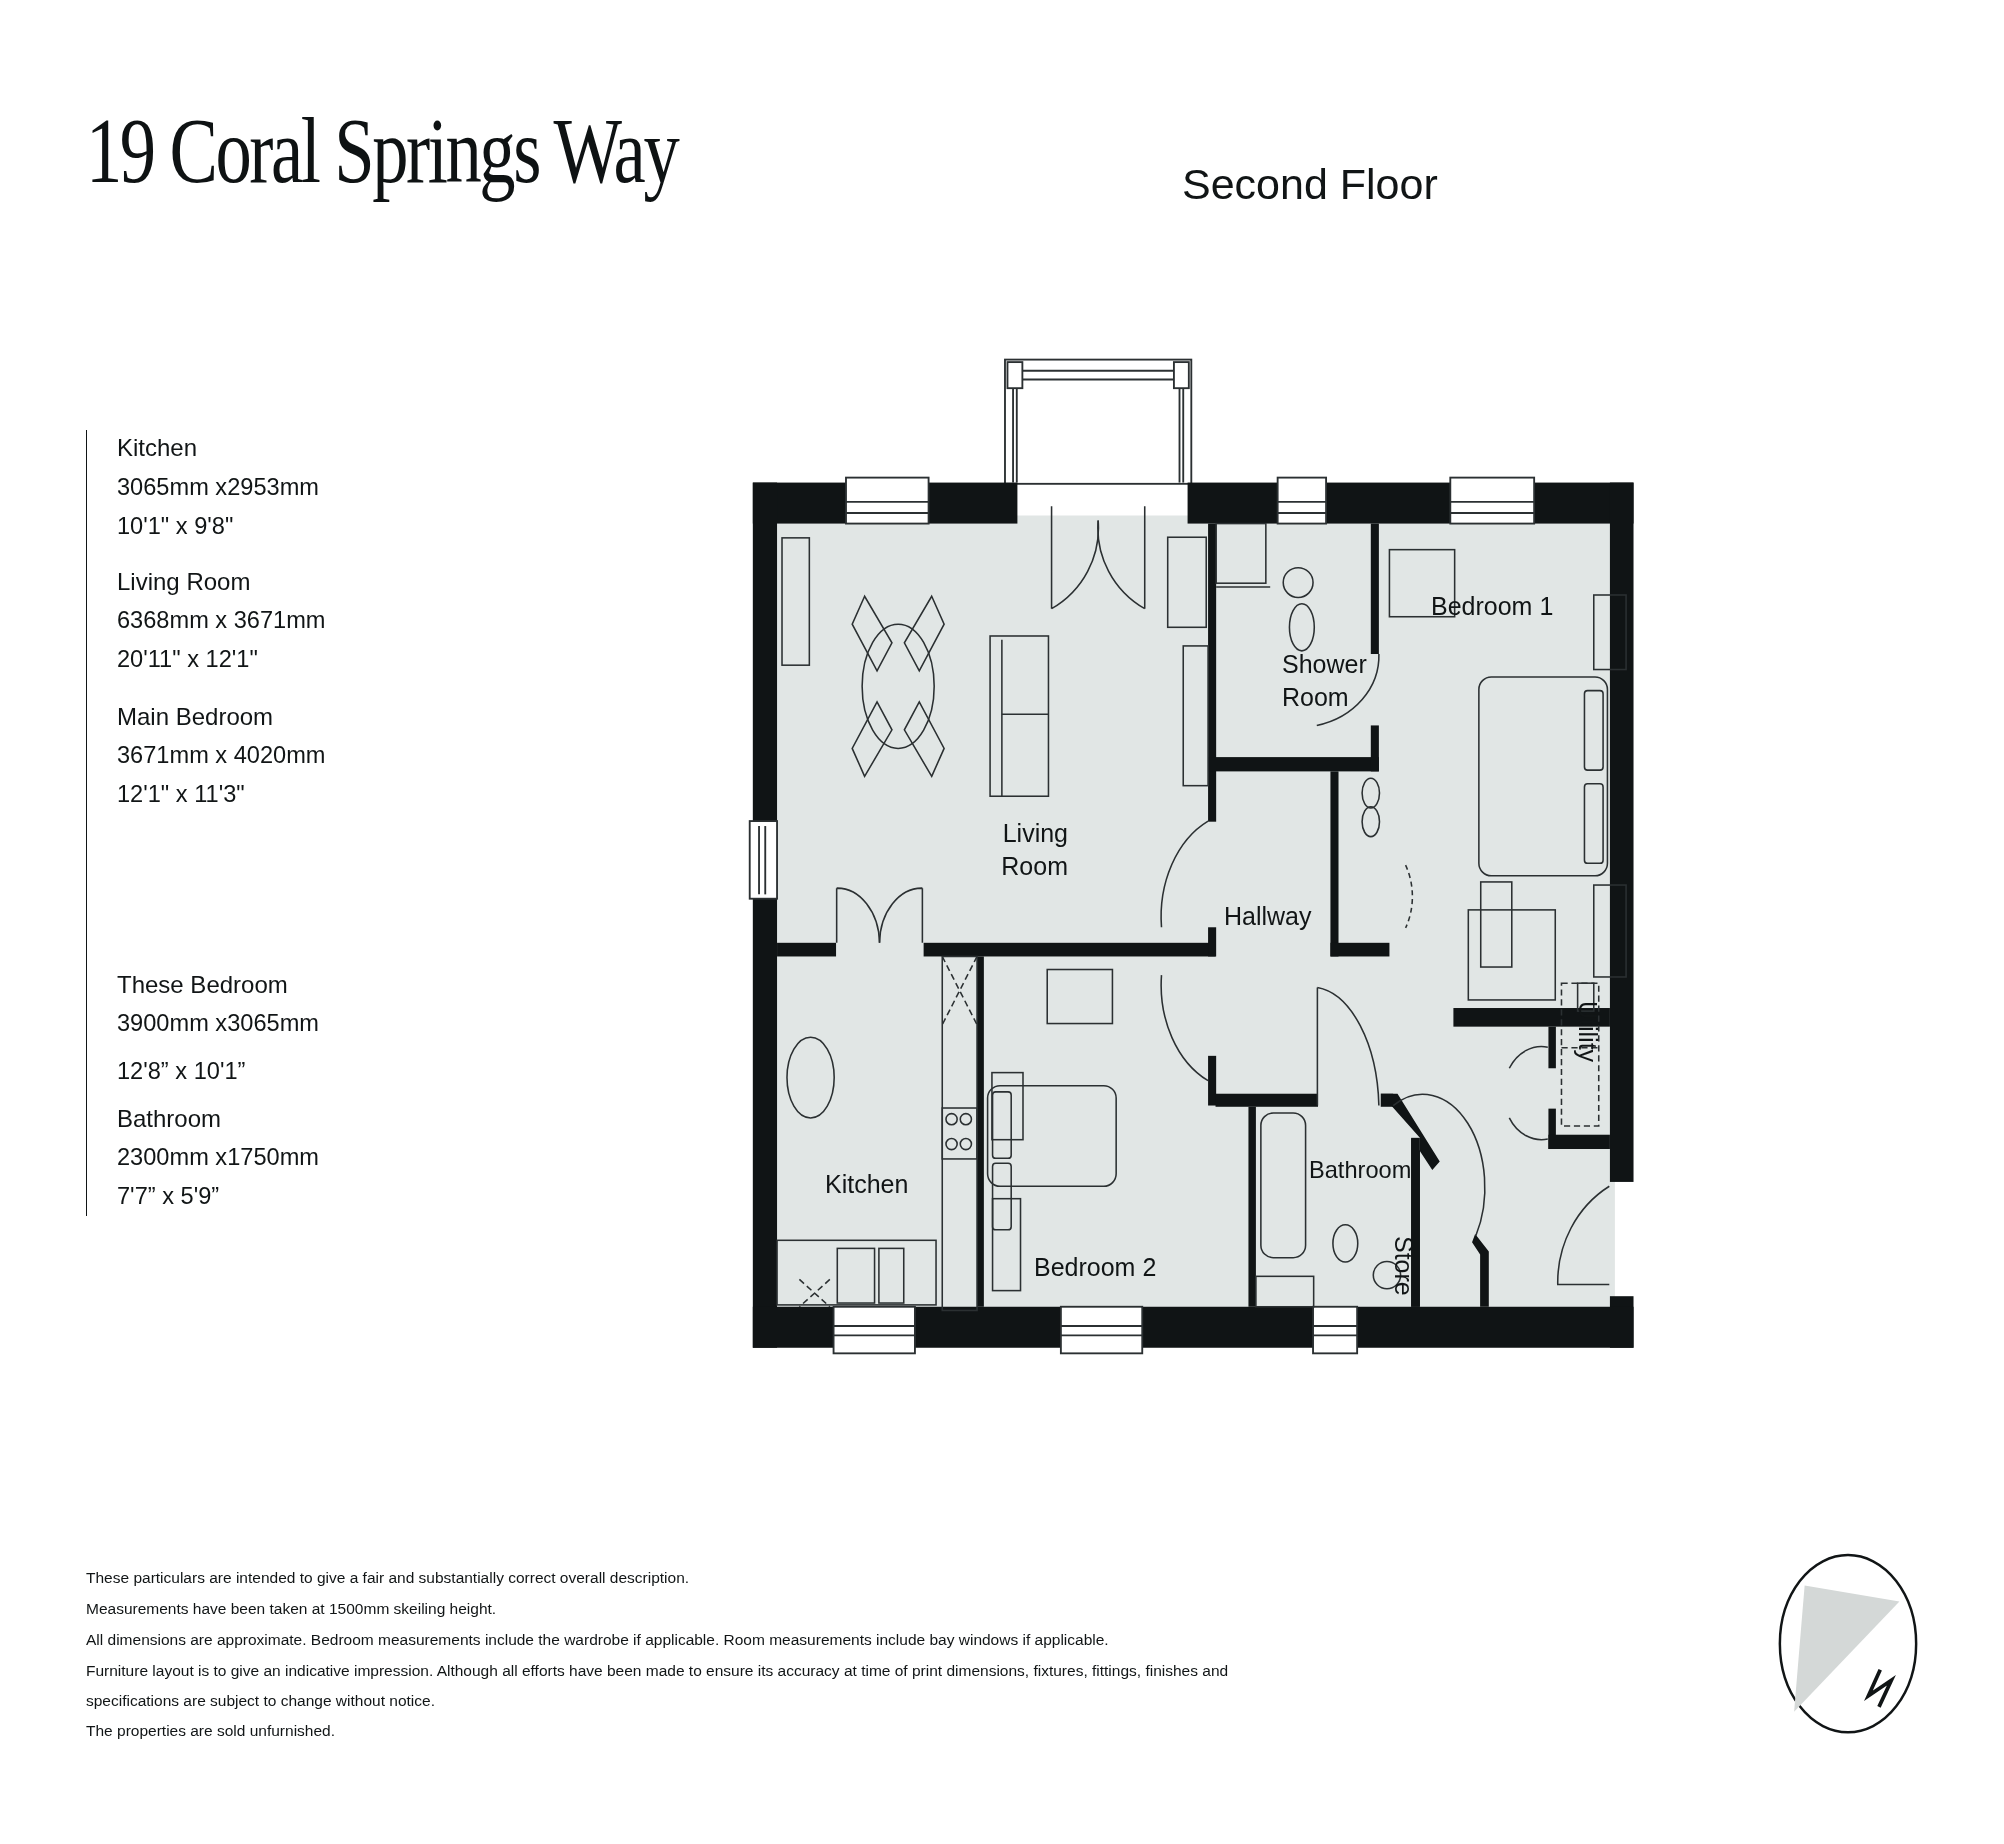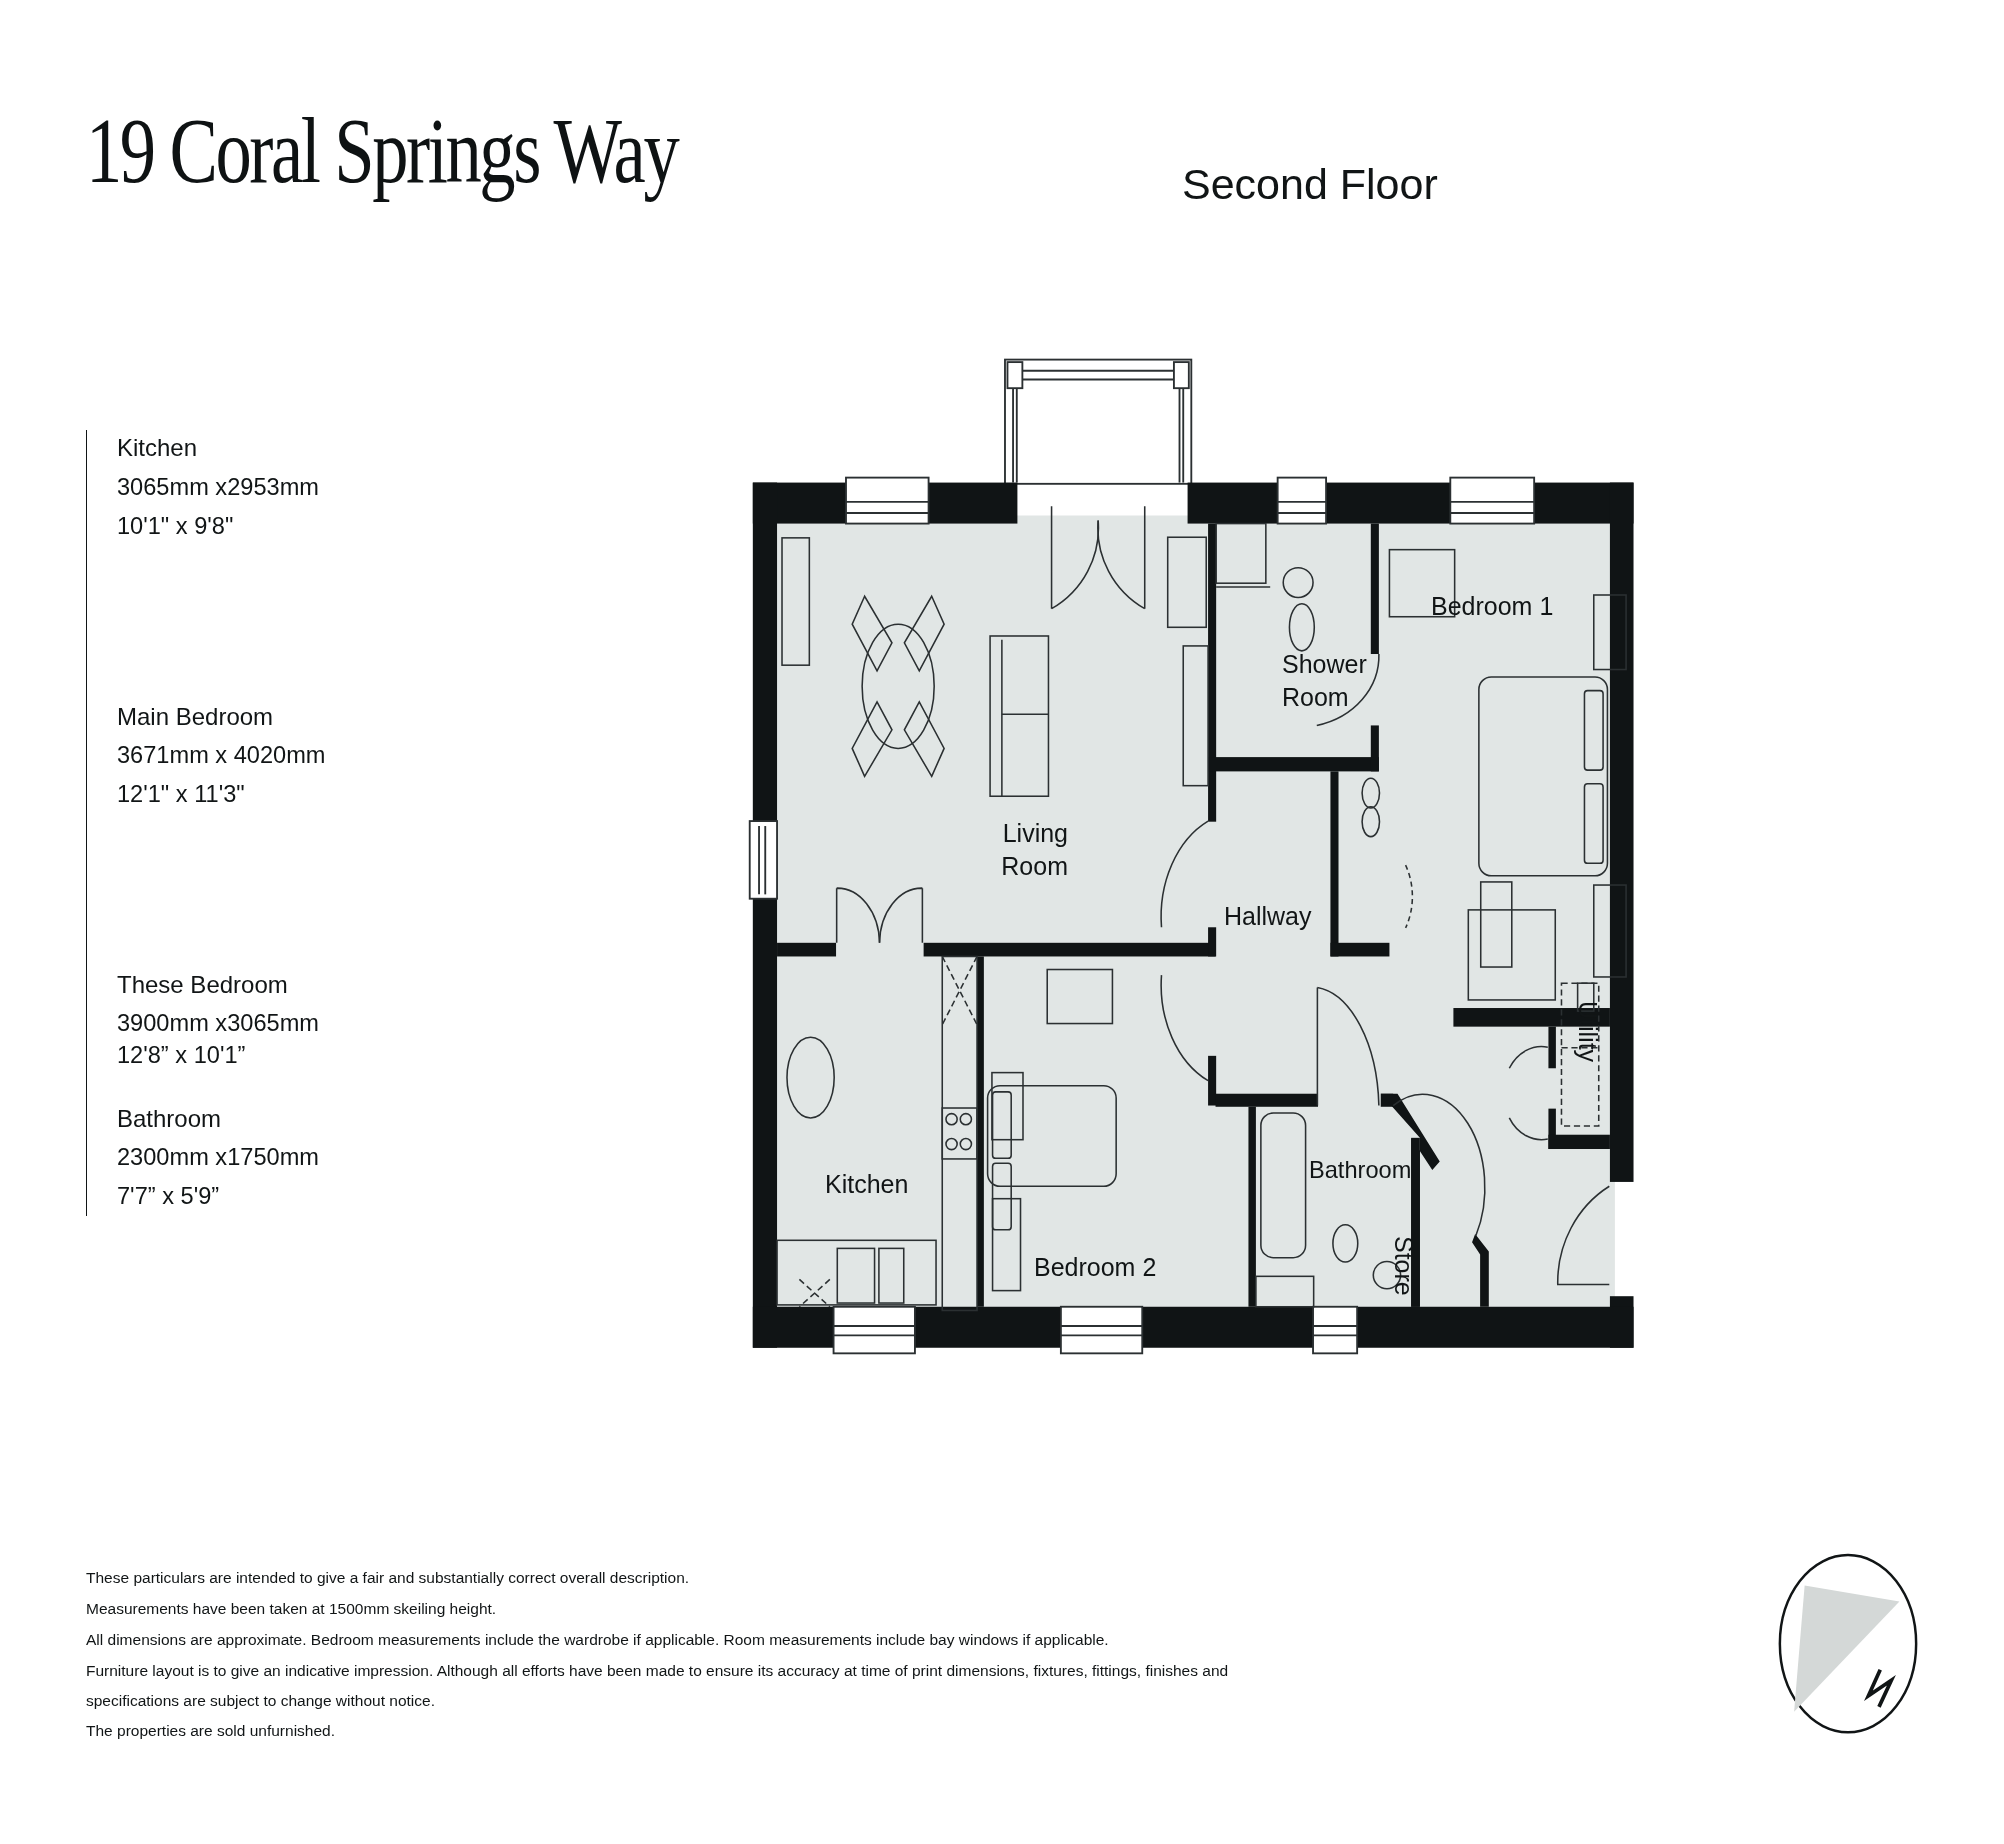--- a/index.html
+++ b/index.html
@@ -21,29 +21,34 @@
 
 <div class="title">19 Coral Springs Way</div>
 <div class="floor-label">Second Floor</div>
 
 <div class="specs">
   <div class="spec" style="top:6.2px">
     <div class="name">Kitchen</div>
     <div class="dim" style="margin-top:16px">3065mm x2953mm</div>
     <div class="dim" style="margin-top:15px">10'1" x 9'8"</div>
   </div>
+  <div class="spec" style="top:140px">
+    <div class="name">Living Room</div>
+    <div class="dim" style="margin-top:15px">6368mm x 3671mm</div>
+    <div class="dim" style="margin-top:15px">20'11" x 12'1"</div>
+  </div>
   <div class="spec" style="top:275px">
     <div class="name">Main Bedroom</div>
     <div class="dim" style="margin-top:15px">3671mm x 4020mm</div>
     <div class="dim" style="margin-top:15px">12'1" x 11'3"</div>
   </div>
   <div class="spec" style="top:543px">
     <div class="name">These Bedroom</div>
     <div class="dim" style="margin-top:15px">3900mm x3065mm</div>
-    <div class="dim" style="margin-top:8px">12'8” x 10'1”</div>
+    <div class="dim" style="margin-top:24px">12'8” x 10'1”</div>
   </div>
   <div class="spec" style="top:677px">
     <div class="name">Bathroom</div>
     <div class="dim" style="margin-top:15px">2300mm x1750mm</div>
     <div class="dim" style="margin-top:15px">7'7” x 5'9”</div>
   </div>
 </div>
 
 <svg class="plan" viewBox="0 0 3228 2969" xmlns="http://www.w3.org/2000/svg">
   <g fill="#e1e6e5">

